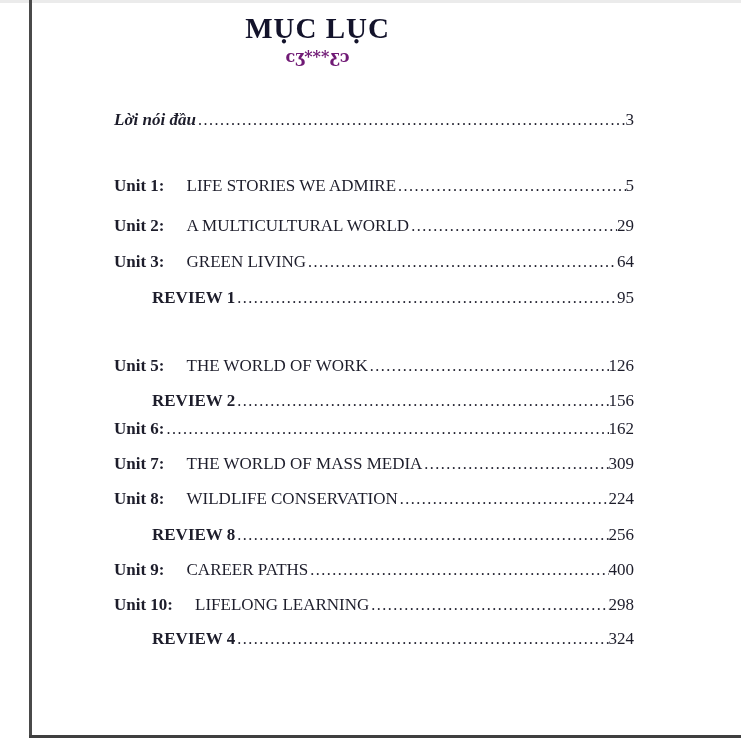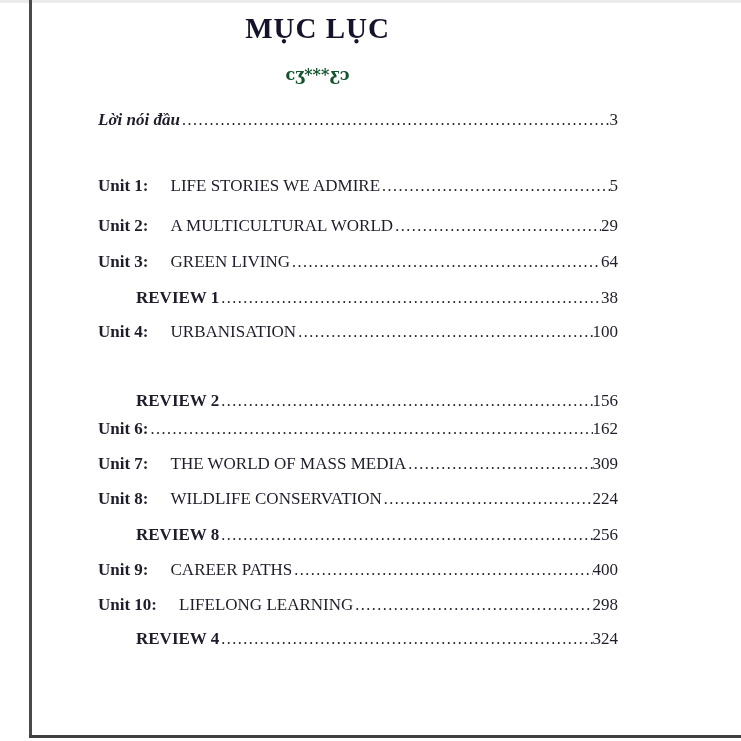--- a/index.html
+++ b/index.html
@@ -12,25 +12,25 @@
   .top-strip   { position:absolute; top:0; left:0; width:741px; height:3px; background:#ebebeb; }
   .left-line   { position:absolute; top:0; left:29px; width:3px; height:737px; background:#4a4a4a; }
   .bottom-line { position:absolute; top:735px; left:29px; width:712px; height:3px; background:#3f3f3f; }
 
   .header { position:absolute; left:30px; top:12px; width:575px; text-align:center; }
   .doc-title {
     font-size:29px; font-weight:bold; letter-spacing:1px;
     color:#13132b; margin:0;
   }
   .ornament {
-    font-size:16px; font-weight:bold; margin-top:20px; color:#14532d;
+    font-size:16px; font-weight:bold; margin-top:2px; color:#701a75;
     font-family:"DejaVu Serif","DejaVu Sans",serif;
   }
 
-  .toc { position:absolute; left:98px; top:0; width:520px; height:586px; }
+  .toc { position:absolute; left:114px; top:0; width:520px; height:586px; }
   .row {
     position:absolute; left:0; right:0;
     display:flex; align-items:baseline;
     font-size:17px; line-height:20px; color:#1d1d2b;
   }
   .prefix { font-weight:bold; white-space:pre; }
   .entry-title { white-space:pre; margin-left:22px; }
   .row.review  { padding-left:38px; }
   .row.preface .prefix { font-style:italic; }
   .dots {
@@ -79,30 +79,30 @@
   <div class="row" style="top:252px">
     <span class="prefix">Unit 3:</span>
     <span class="entry-title">GREEN LIVING</span>
     <span class="dots"></span>
     <span class="page-num">64</span>
   </div>
 
   <div class="row review" style="top:288px">
     <span class="prefix">REVIEW 1</span>
     <span class="dots"></span>
-    <span class="page-num">38</span>
+    <span class="page-num">95</span>
   </div>
 
-  <div class="row" style="top:322px">
-    <span class="prefix">Unit 4:</span>
-    <span class="entry-title">URBANISATION</span>
+
+  <div class="row" style="top:356px">
+    <span class="prefix">Unit 5:</span>
+    <span class="entry-title">THE WORLD OF WORK</span>
     <span class="dots"></span>
-    <span class="page-num">100</span>
+    <span class="page-num">126</span>
   </div>
-
 
   <div class="row review" style="top:391px">
     <span class="prefix">REVIEW 2</span>
     <span class="dots"></span>
     <span class="page-num">156</span>
   </div>
 
   <div class="row" style="top:419px">
     <span class="prefix">Unit 6:</span>
     <span class="dots"></span>

